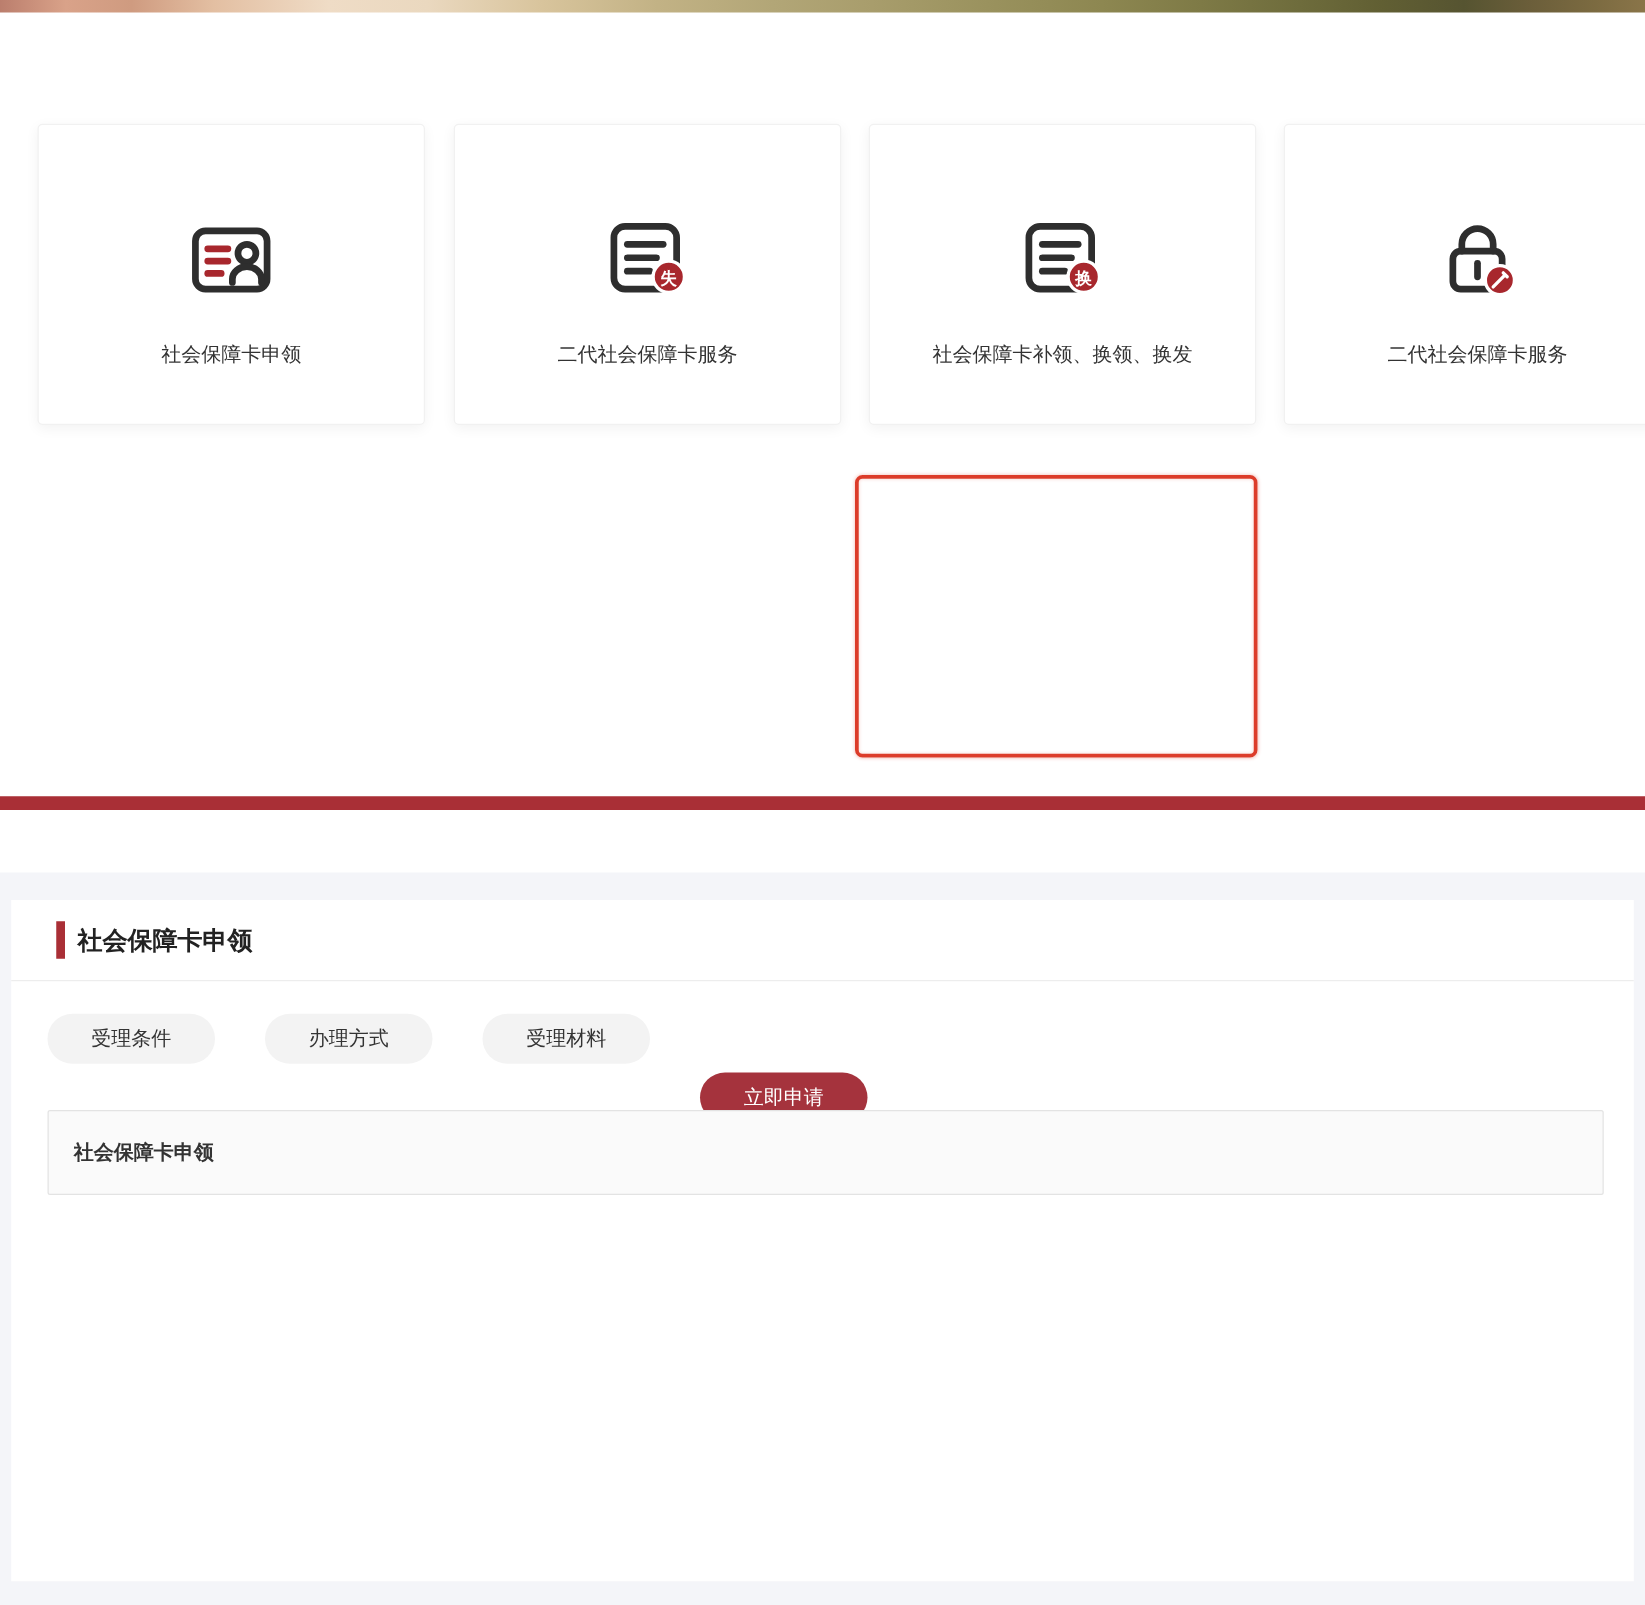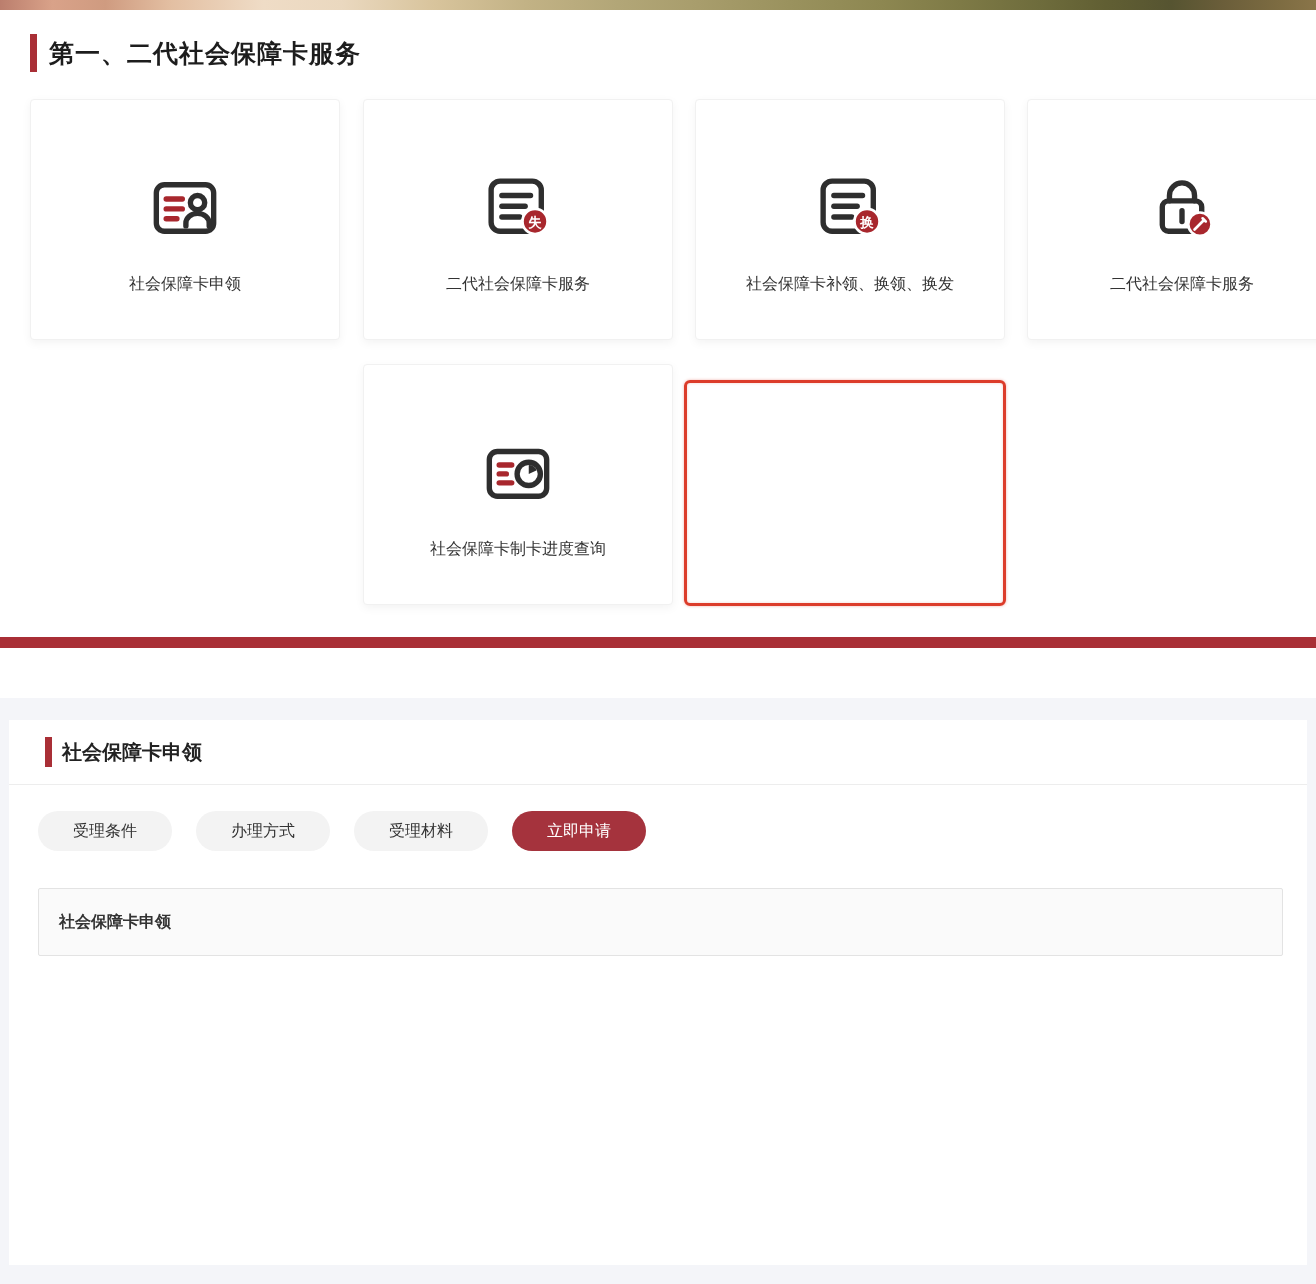--- a/index.html
+++ b/index.html
@@ -57,48 +57,44 @@
   .panel {
     position:absolute; left:9px; top:720px; width:1298px; height:545px; background:#ffffff;
   }
   .panel-head {
     position:absolute; left:0; top:0; width:100%; height:65px;
     border-bottom:1px solid #ededed; display:flex; align-items:center;
   }
   .panel-head .red-bar-sm { width:7px; height:30px; background:#a92f36; margin-left:36px; margin-right:10px; }
   .panel-title { font-size:20px; font-weight:bold; color:#222; }
 
-  .tabs { position:absolute; left:29px; top:91px; display:flex; gap:24px; }
+  .tabs { position:absolute; left:29px; top:91px; display:flex; gap:40px; }
   .tab {
     height:40px; border-radius:20px; background:#f3f3f3; color:#333;
     font-size:16px; display:flex; align-items:center; justify-content:center;
     padding:0 35px; cursor:pointer; white-space:nowrap;
   }
-  .tab.active { background:#a5333d; color:#ffffff; }
+  .tab.active { background:#a5333d; color:#ffffff;margin-top:47px; }
 
   .content-box {
     position:absolute; left:29px; top:168px; width:1245px; height:68px;
     background:#fafafa; border:1px solid #e3e3e3; border-radius:2px;
     display:flex; align-items:center;
   }
   .content-box .content-heading { margin-left:20px; font-size:16px; font-weight:bold; color:#333; }
 
   svg { display:block; }
 </style>
 </head>
 <body>
 
 <div class="page">
 
   <div class="banner-strip"></div>
 
-  <div class="section-head">
-    <div class="red-bar"></div>
-    <div class="section-title">第一、二代社会保障卡服务</div>
-  </div>
 
   <div class="card c1">
     <div class="icon-wrap">
       <svg width="86" height="86" viewBox="0 0 96 96" fill="none">
         <rect x="16" y="22" width="64" height="52" rx="9" stroke="#2e2e2e" stroke-width="6"></rect>
         <line x1="27" y1="38" x2="45" y2="38" stroke="#a8272d" stroke-width="6" stroke-linecap="round"></line>
         <line x1="27" y1="49" x2="45" y2="49" stroke="#a8272d" stroke-width="6" stroke-linecap="round"></line>
         <line x1="27" y1="60" x2="39" y2="60" stroke="#a8272d" stroke-width="6" stroke-linecap="round"></line>
         <circle cx="62" cy="42" r="8" stroke="#2e2e2e" stroke-width="6"></circle>
         <path d="M49 68 v-3 a13 11 0 0 1 26 0 v3" stroke="#2e2e2e" stroke-width="6" stroke-linecap="round"></path>
@@ -145,33 +141,20 @@
         <g stroke="#ffffff" stroke-width="3" stroke-linecap="round">
           <line x1="62" y1="72" x2="72" y2="62"></line>
           <line x1="71" y1="59.5" x2="74.5" y2="63"></line>
         </g>
       </svg>
     </div>
     <div class="label">二代社会保障卡服务</div>
   </div>
 
 
-  <div class="card c6">
-    <div class="icon-wrap">
-      <svg width="86" height="86" viewBox="0 0 96 96" fill="none">
-        <rect x="16" y="24" width="64" height="50" rx="9" stroke="#2e2e2e" stroke-width="6"></rect>
-        <line x1="27" y1="39" x2="41" y2="39" stroke="#a8272d" stroke-width="6" stroke-linecap="round"></line>
-        <line x1="27" y1="49" x2="35" y2="49" stroke="#a8272d" stroke-width="6" stroke-linecap="round"></line>
-        <line x1="27" y1="59" x2="41" y2="59" stroke="#a8272d" stroke-width="6" stroke-linecap="round"></line>
-        <circle cx="60" cy="49" r="13" stroke="#2e2e2e" stroke-width="6"></circle>
-        <path d="M60 49 L60 39 A10 10 0 0 1 69 45 Z" fill="#2e2e2e"></path>
-      </svg>
-    </div>
-    <div class="label">社会保障卡制卡进度查询</div>
-  </div>
 
 
   <div class="highlight-rect"></div>
 
   <div class="red-divider"></div>
 
   <div class="gray-section">
     <div class="panel" style="position:absolute;left:9px;top:22px;">
       <div class="panel-head">
         <div class="red-bar-sm"></div>

